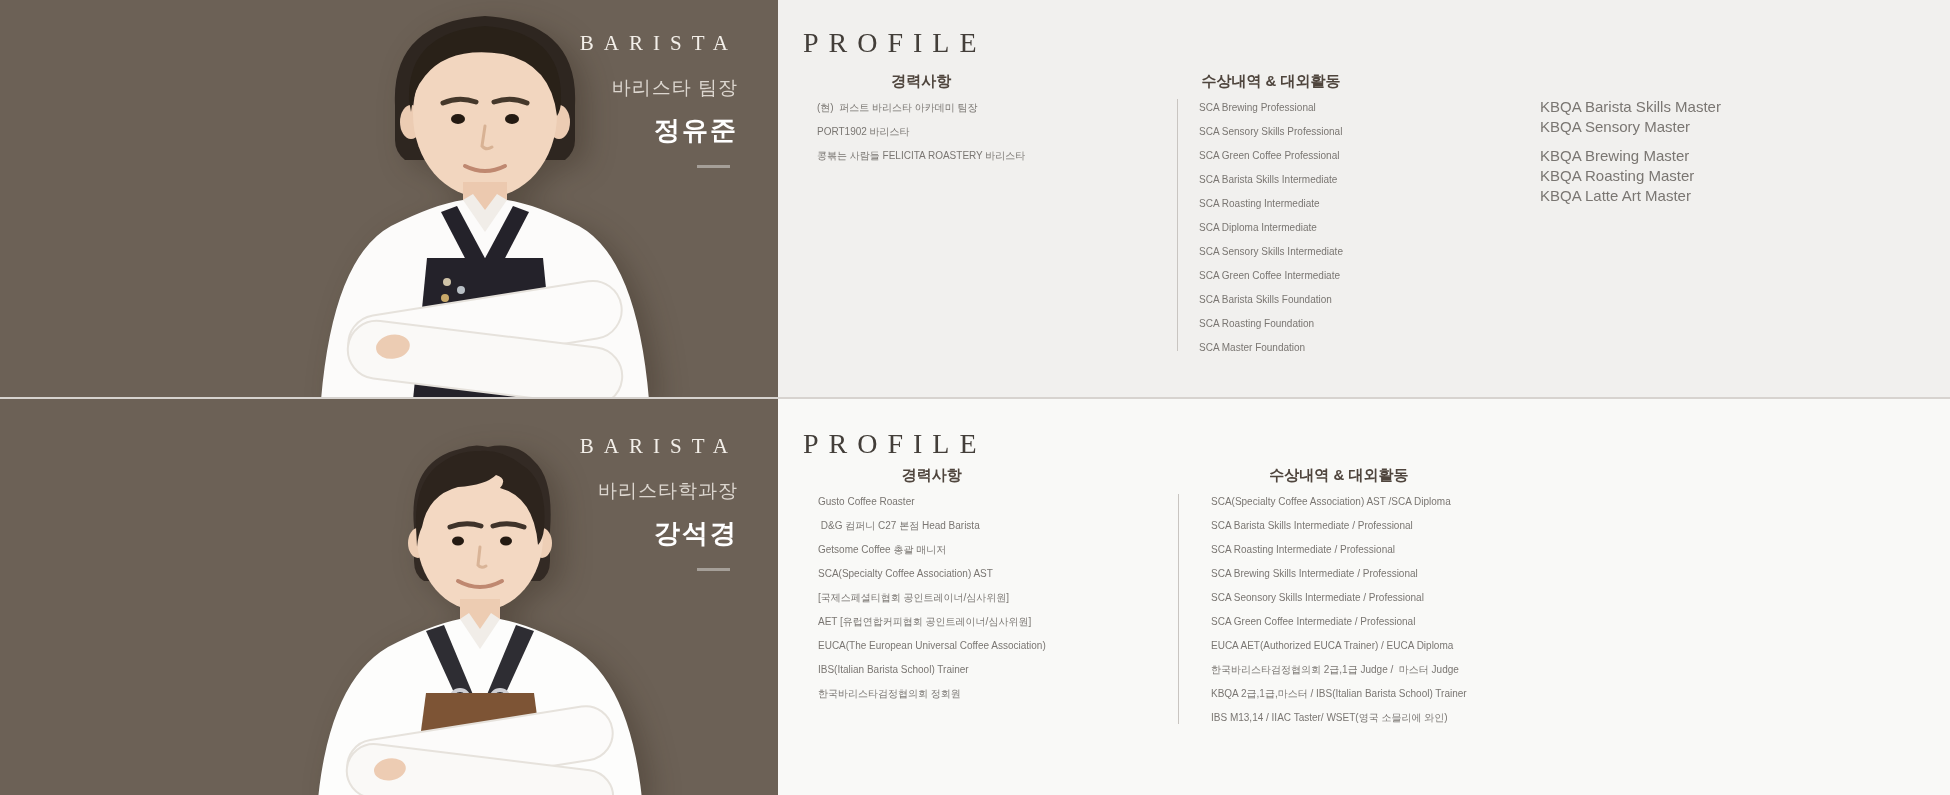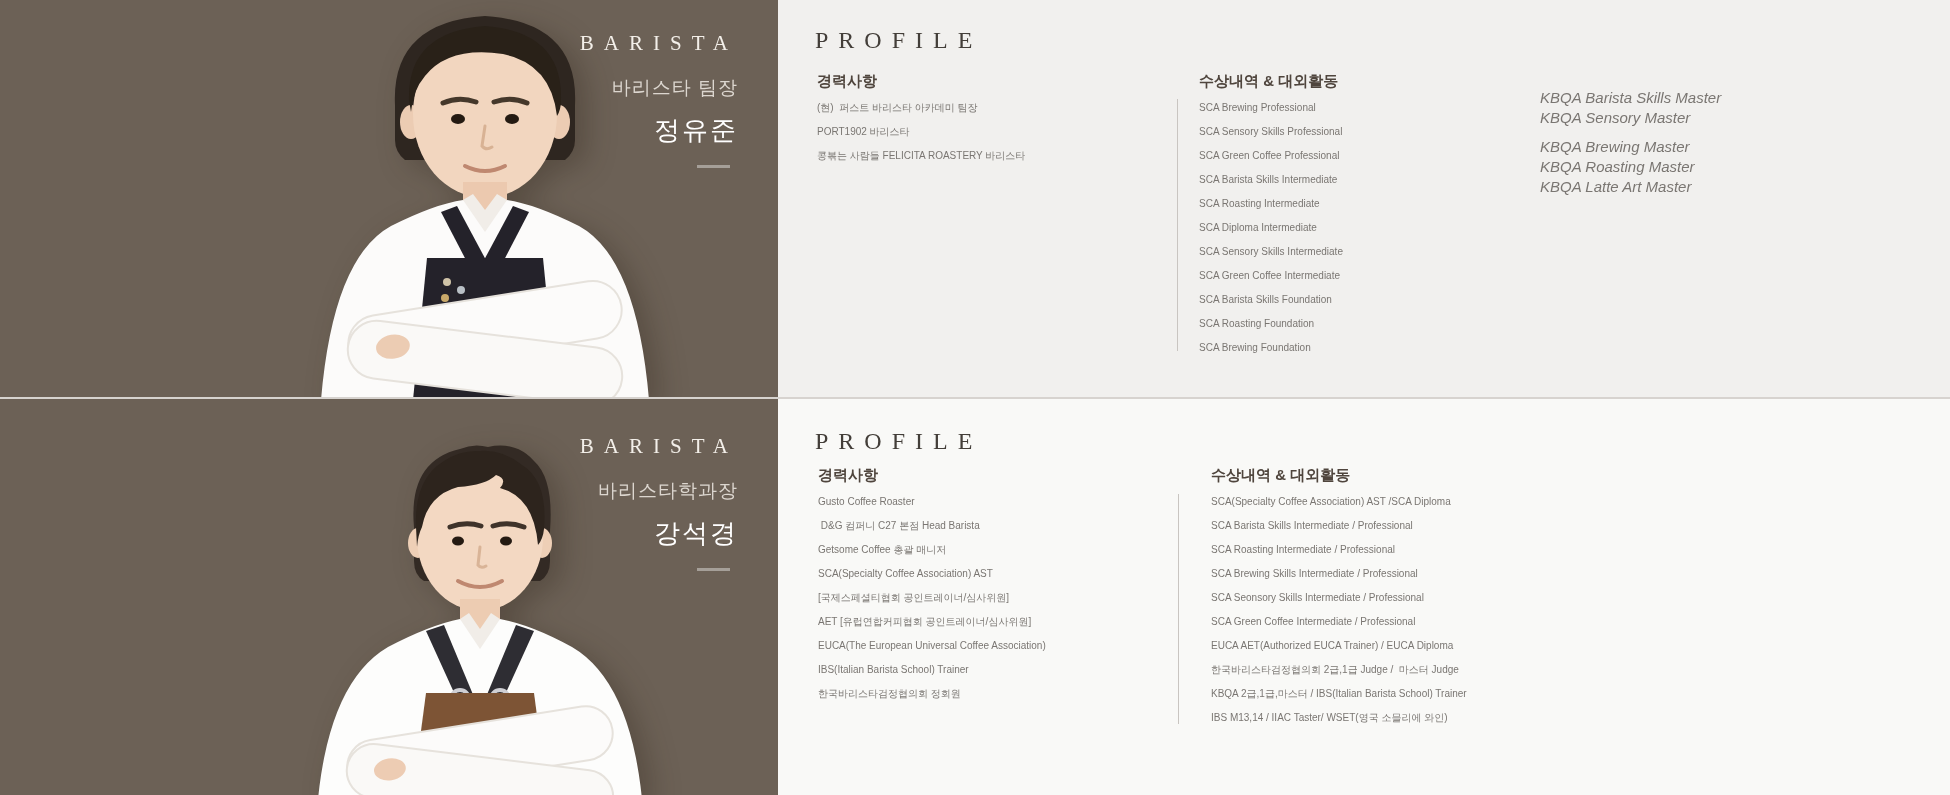--- a/index.html
+++ b/index.html
@@ -26,43 +26,43 @@
   .intro{position:absolute;right:40px;top:0;text-align:right;}
   .brand{
     font-family:"Liberation Serif","DejaVu Serif",serif;
     font-size:21px;letter-spacing:10px;font-weight:400;
     color:var(--brand_light,#f3efe9);
     margin-left:41px;
   }
   .row1 .brand{margin-top:31px;}
   .row2 .brand{margin-top:35px;}
   .role{font-size:19px;letter-spacing:1px;color:var(--role_light,#dcd6cf);margin-top:19px;}
-  .name{font-size:26px;font-weight:normal;letter-spacing:2px;color:var(--name_white,#ffffff);margin-top:12px;}
+  .name{font-size:26px;font-weight:bold;letter-spacing:2px;color:var(--name_white,#ffffff);margin-top:12px;}
   .rule{width:33px;height:3px;background:var(--rule_gray,#a59f98);margin:17px 8px 0 auto;}
 
   .profile-heading{
-    position:absolute;left:37px;margin:0;font-weight:400;
+    position:absolute;left:25px;margin:0;font-weight:400;
     font-family:"Liberation Serif","DejaVu Serif",serif;
-    font-size:24px;letter-spacing:10px;color:var(--heading_dark,#433e39);
+    font-size:28px;letter-spacing:10px;color:var(--heading_dark,#433e39);
   }
   .row1 .profile-heading{top:27px;}
   .row2 .profile-heading{top:29px;}
 
   .col{position:absolute;}
-  .col h3{margin:0;font-size:15px;font-weight:bold;color:var(--korean_header,#4f453d);letter-spacing:0;}
+  .col h3{margin:0;font-size:15px;font-weight:bold;color:var(--korean_header,#4f453d);letter-spacing:0;text-align:center;}
   .col ul{list-style:none;margin:5px 0 0 0;padding:0;}
   .col li{font-size:10px;line-height:24px;color:var(--list_text,#7a7672);white-space:pre;}
 
   .row1 .career{left:39px;top:72px;}
   .row1 .awards{left:421px;top:72px;}
   .row2 .career{left:40px;top:67px;}
   .row2 .awards{left:433px;top:67px;}
 
   .kbqa{position:absolute;list-style:none;margin:0;padding:0;}
-  .row1 .kbqa{left:762px;top:88px;font-style:italic;}
+  .row1 .kbqa{left:762px;top:97px;}
   .kbqa li{font-size:15px;line-height:20px;color:var(--list_text,#7a7672);white-space:pre;}
   .kbqa li:nth-child(3){margin-top:9px;}
 
   .vdivider{position:absolute;width:1px;background:var(--column_divider,#c9c5c1);}
   .row1 .vdivider{left:399px;top:99px;height:252px;}
   .row2 .vdivider{left:400px;top:95px;height:230px;}
 </style>
 </head>
 <body>
 
@@ -137,21 +137,21 @@
           <li>SCA Brewing Professional</li>
           <li>SCA Sensory Skills Professional</li>
           <li>SCA Green Coffee Professional</li>
           <li>SCA Barista Skills Intermediate</li>
           <li>SCA Roasting Intermediate</li>
           <li>SCA Diploma Intermediate</li>
           <li>SCA Sensory Skills Intermediate</li>
           <li>SCA Green Coffee Intermediate</li>
           <li>SCA Barista Skills Foundation</li>
           <li>SCA Roasting Foundation</li>
-          <li>SCA Brewing Foundation</li>
+          <li>SCA Master Foundation</li>
         </ul>
     </div>
 
     <ul class="kbqa">
         <li>KBQA Barista Skills Master</li>
         <li>KBQA Sensory Master</li>
         <li>KBQA Brewing Master</li>
         <li>KBQA Roasting Master</li>
         <li>KBQA Latte Art Master</li>
       </ul>

